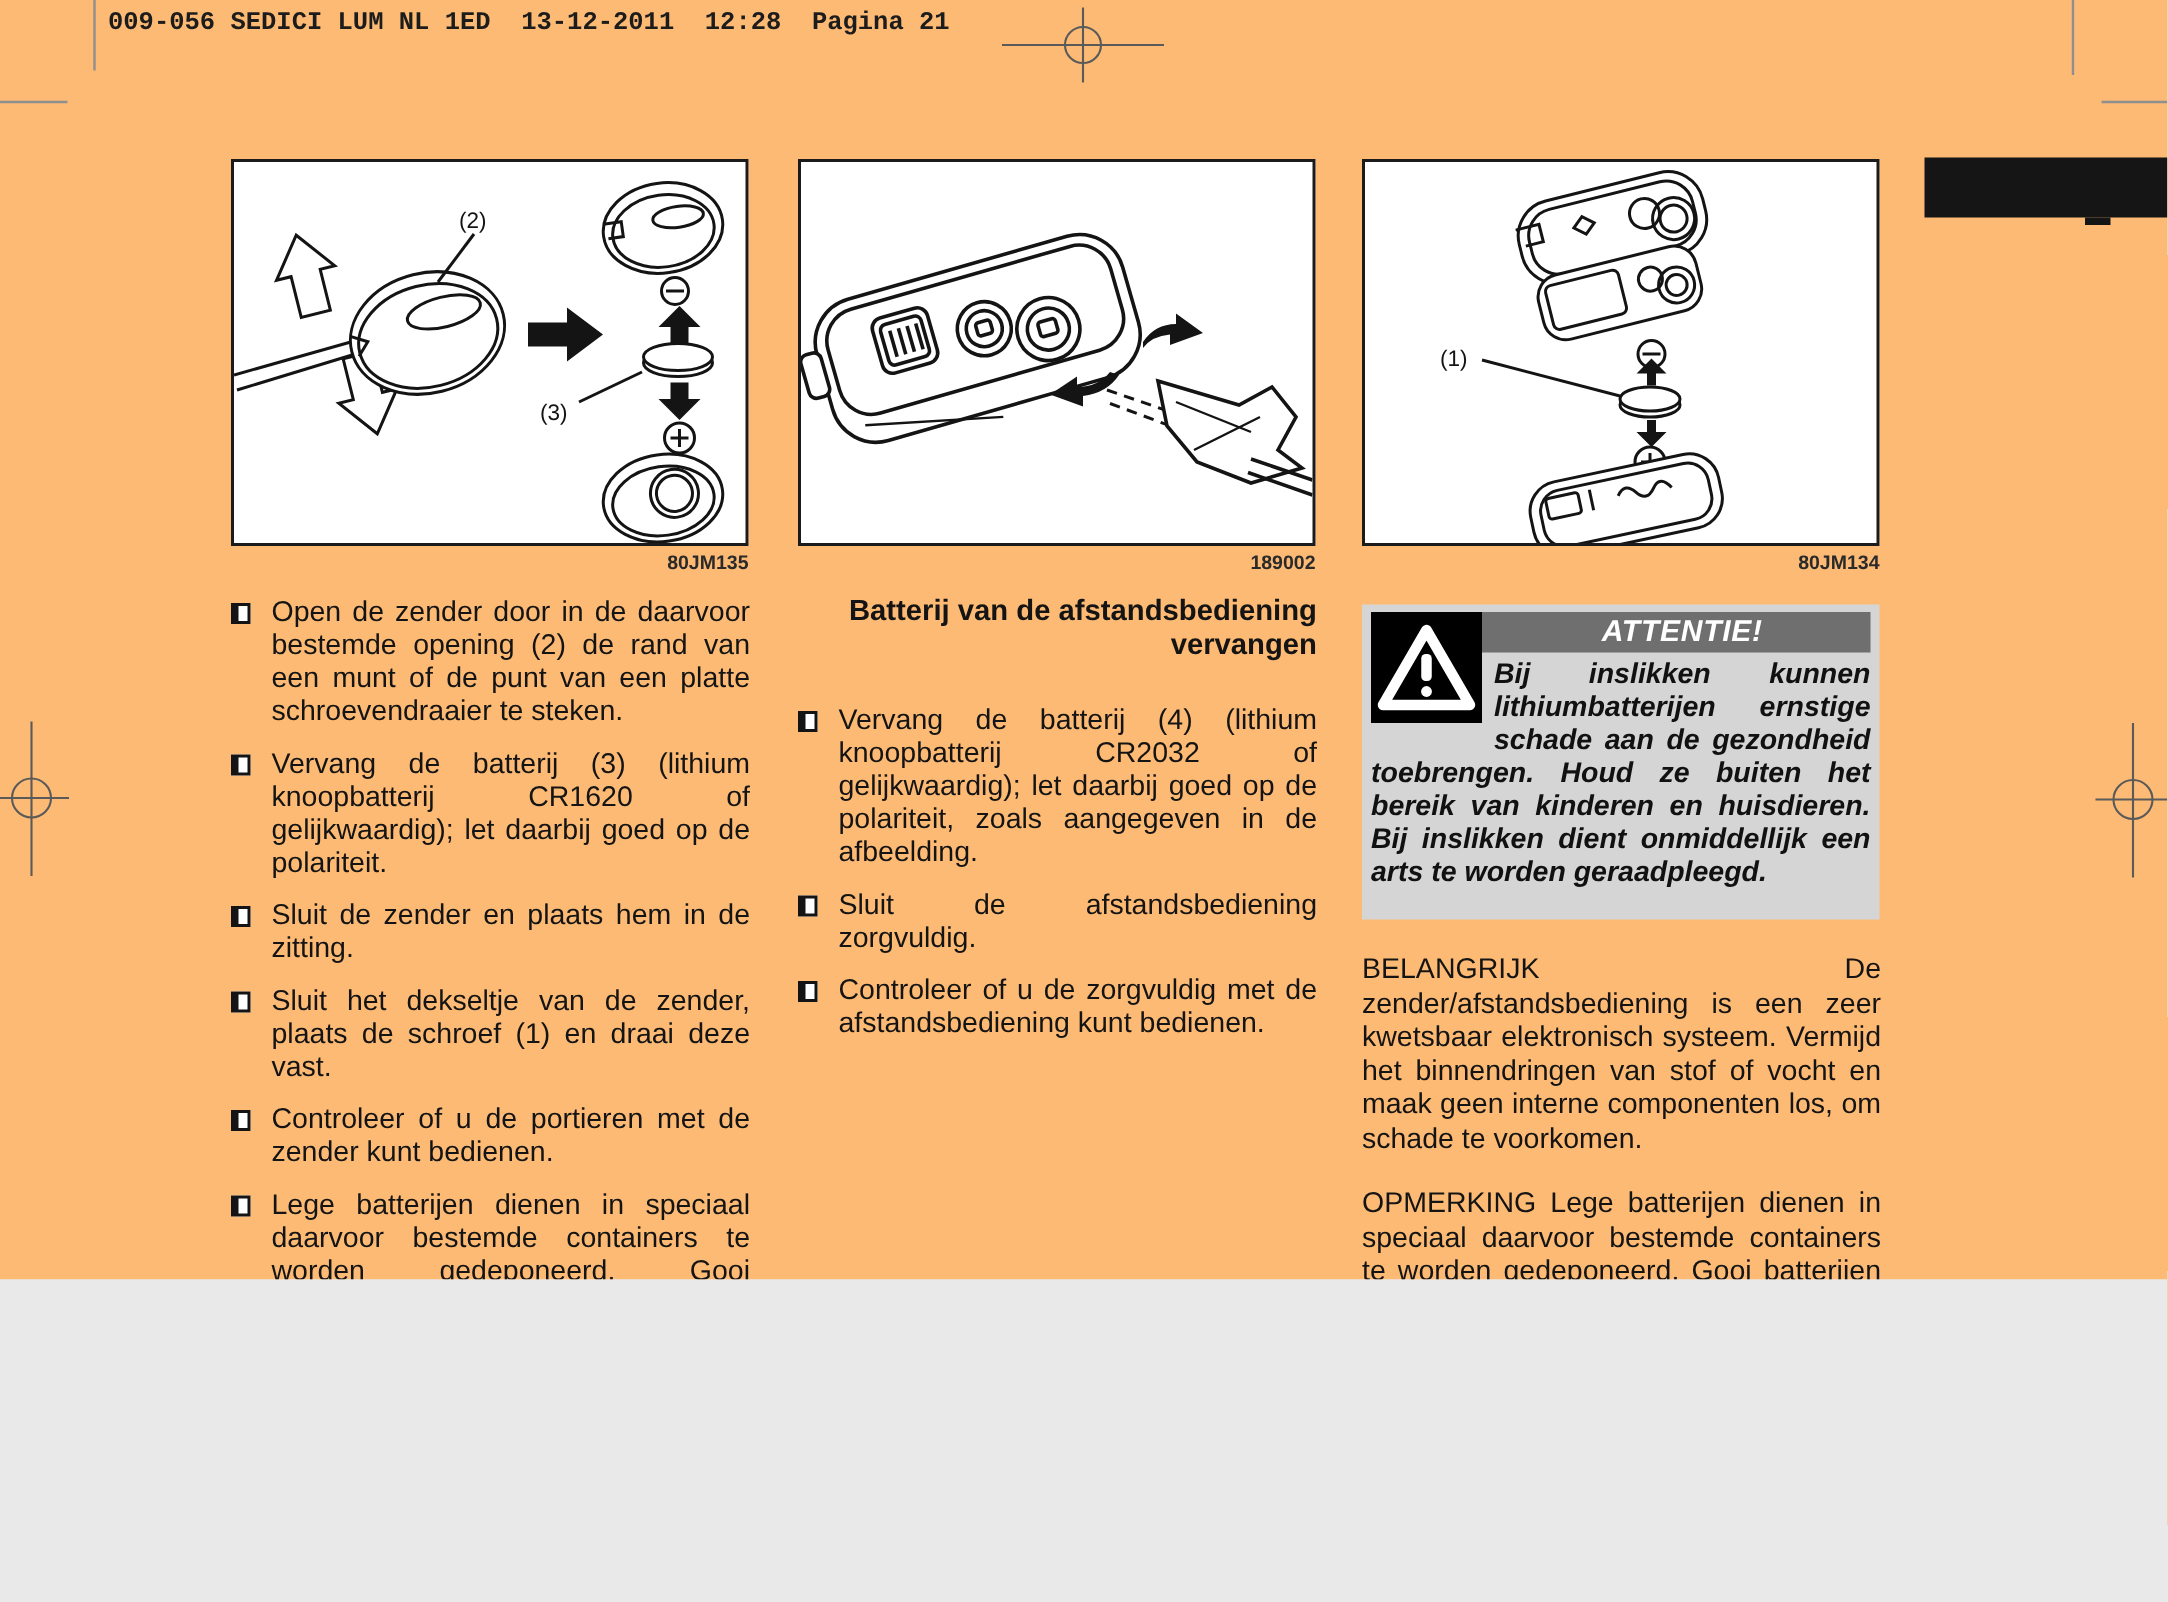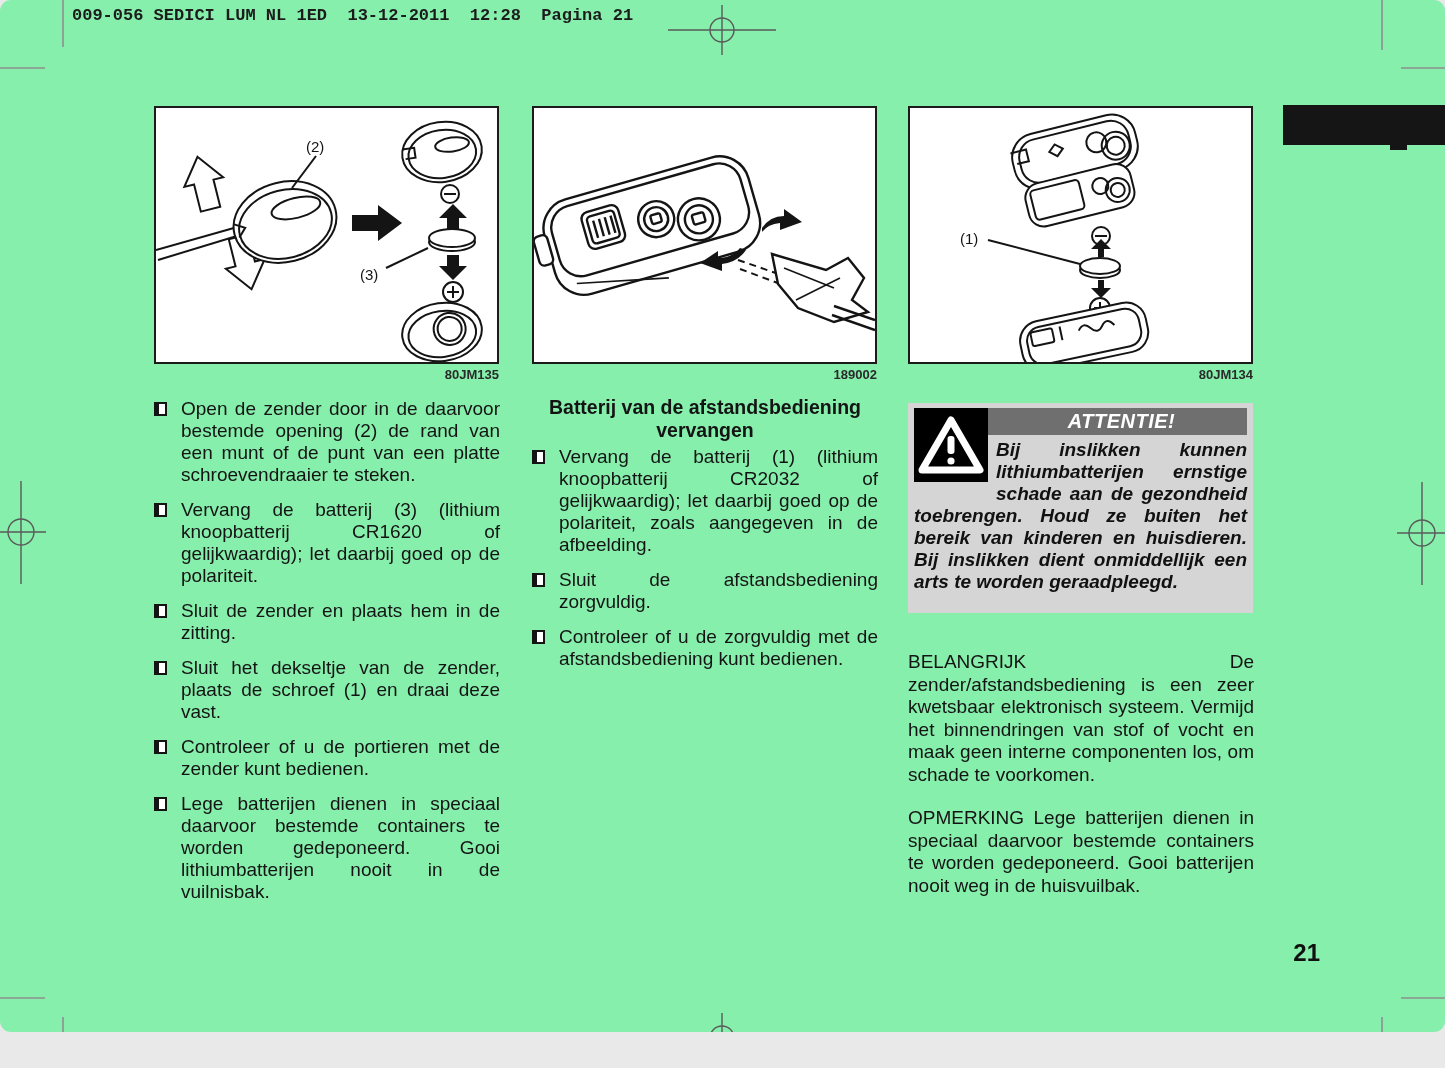--- a/index.html
+++ b/index.html
@@ -1,17 +1,17 @@
 <!DOCTYPE html>
 <html><head>
 <meta charset="utf-8">
 <style>
   html,body{margin:0;padding:0;background:#e9e9e9;}
-  .page{position:relative;width:1445px;height:1032px;background:#86efac;overflow:hidden;
-        font-family:"Liberation Sans",sans-serif;color:#141414;border-radius:11px;}
+  .page{position:relative;width:1445px;height:853px;background:#fdba74;overflow:hidden;
+        font-family:"Liberation Sans",sans-serif;color:#141414;}
   
   .hdr{position:absolute;left:72px;top:6px;font-family:"Liberation Mono","DejaVu Sans Mono",monospace;
        font-size:17px;font-weight:700;white-space:pre;color:#1c1c1c;}
   
   .marks{position:absolute;left:0;top:0;pointer-events:none;}
   
   .chapter-tab{position:absolute;left:1283px;top:105px;width:162px;height:40px;background:#151515;}
   .chapter-tab-notch{position:absolute;left:1390px;top:145px;width:17px;height:5px;background:#151515;}
   
   .figbox{position:absolute;top:106px;width:345px;height:258px;border:2px solid #1b1b1b;
@@ -20,31 +20,31 @@
   #fig1{left:154px;} #fig2{left:532px;} #fig3{left:908px;}
   .figcap{position:absolute;top:367px;width:345px;text-align:right;font-size:13px;font-weight:700;color:#2a2a2a;}
   #cap1{left:154px;} #cap2{left:532px;} #cap3{left:908px;}
   
   .col{position:absolute;width:346px;font-size:19px;line-height:22px;text-align:justify;}
   #col1{left:154px;top:398px;}
   #col2{left:532px;top:396px;}
   .bullet{position:relative;padding-left:27px;margin:0 0 13px 0;}
   .bx{position:absolute;left:0;top:4px;width:13px;height:14px;border:2px solid #141414;
       border-left:5px solid #141414;box-sizing:border-box;background:#fff;}
-  .c2head{font-weight:700;text-align:center;font-size:19.5px;line-height:23px;margin:0 0 4px 0;}
+  .c2head{font-weight:700;text-align:right;font-size:19.5px;line-height:23px;margin:0 0 28px 0;}
   
   .warnbox{position:absolute;left:908px;top:403px;width:345px;min-height:210px;background:#d5d5d5;
            padding:5px 6px 10px 6px;box-sizing:border-box;}
   .warn-icon{float:left;width:74px;height:74px;background:#000;margin:0 8px 4px 0;}
   .warn-title{background:#6f6f6f;color:#fff;font-weight:700;font-style:italic;
               font-size:20px;text-align:center;height:27px;line-height:27px;margin-bottom:4px;
               letter-spacing:0.5px;}
   .warn-text{font-weight:700;font-style:italic;font-size:19px;line-height:22px;text-align:justify;margin:0;color:#111;}
   
-  .paras{position:absolute;left:908px;top:651px;width:346px;font-size:19px;line-height:22.5px;text-align:justify;}
+  .paras{position:absolute;left:908px;top:636px;width:346px;font-size:19px;line-height:22.5px;text-align:justify;}
   .paras p{margin:0 0 21px 0;}
   
   .pageno{position:absolute;left:1240px;top:939px;width:80px;text-align:right;
           font-size:24px;font-weight:700;color:#111;}
   svg text{font-family:"Liberation Sans",sans-serif;}
 </style>
 </head>
 <body>
 
 <div class="page">
@@ -250,21 +250,21 @@
     <div class="bullet">
       <span class="bx"></span>
       <span>Lege batterijen dienen in speciaal daarvoor bestemde containers te worden gedeponeerd. Gooi lithiumbatterijen nooit in de vuilnisbak.</span>
     </div>
   </div>
 
   <div class="col" id="col2">
     <h2 class="c2head">Batterij van de afstandsbediening vervangen</h2>
     <div class="bullet">
       <span class="bx"></span>
-      <span>Vervang de batterij (1) (lithium knoopbatterij CR2032 of gelijkwaardig); let daarbij goed op de polariteit, zoals aangegeven in de afbeelding.</span>
+      <span>Vervang de batterij (4) (lithium knoopbatterij CR2032 of gelijkwaardig); let daarbij goed op de polariteit, zoals aangegeven in de afbeelding.</span>
     </div>
     <div class="bullet">
       <span class="bx"></span>
       <span>Sluit de afstandsbediening zorgvuldig.</span>
     </div>
     <div class="bullet">
       <span class="bx"></span>
       <span>Controleer of u de zorgvuldig met de afstandsbediening kunt bedienen.</span>
     </div>
   </div>

